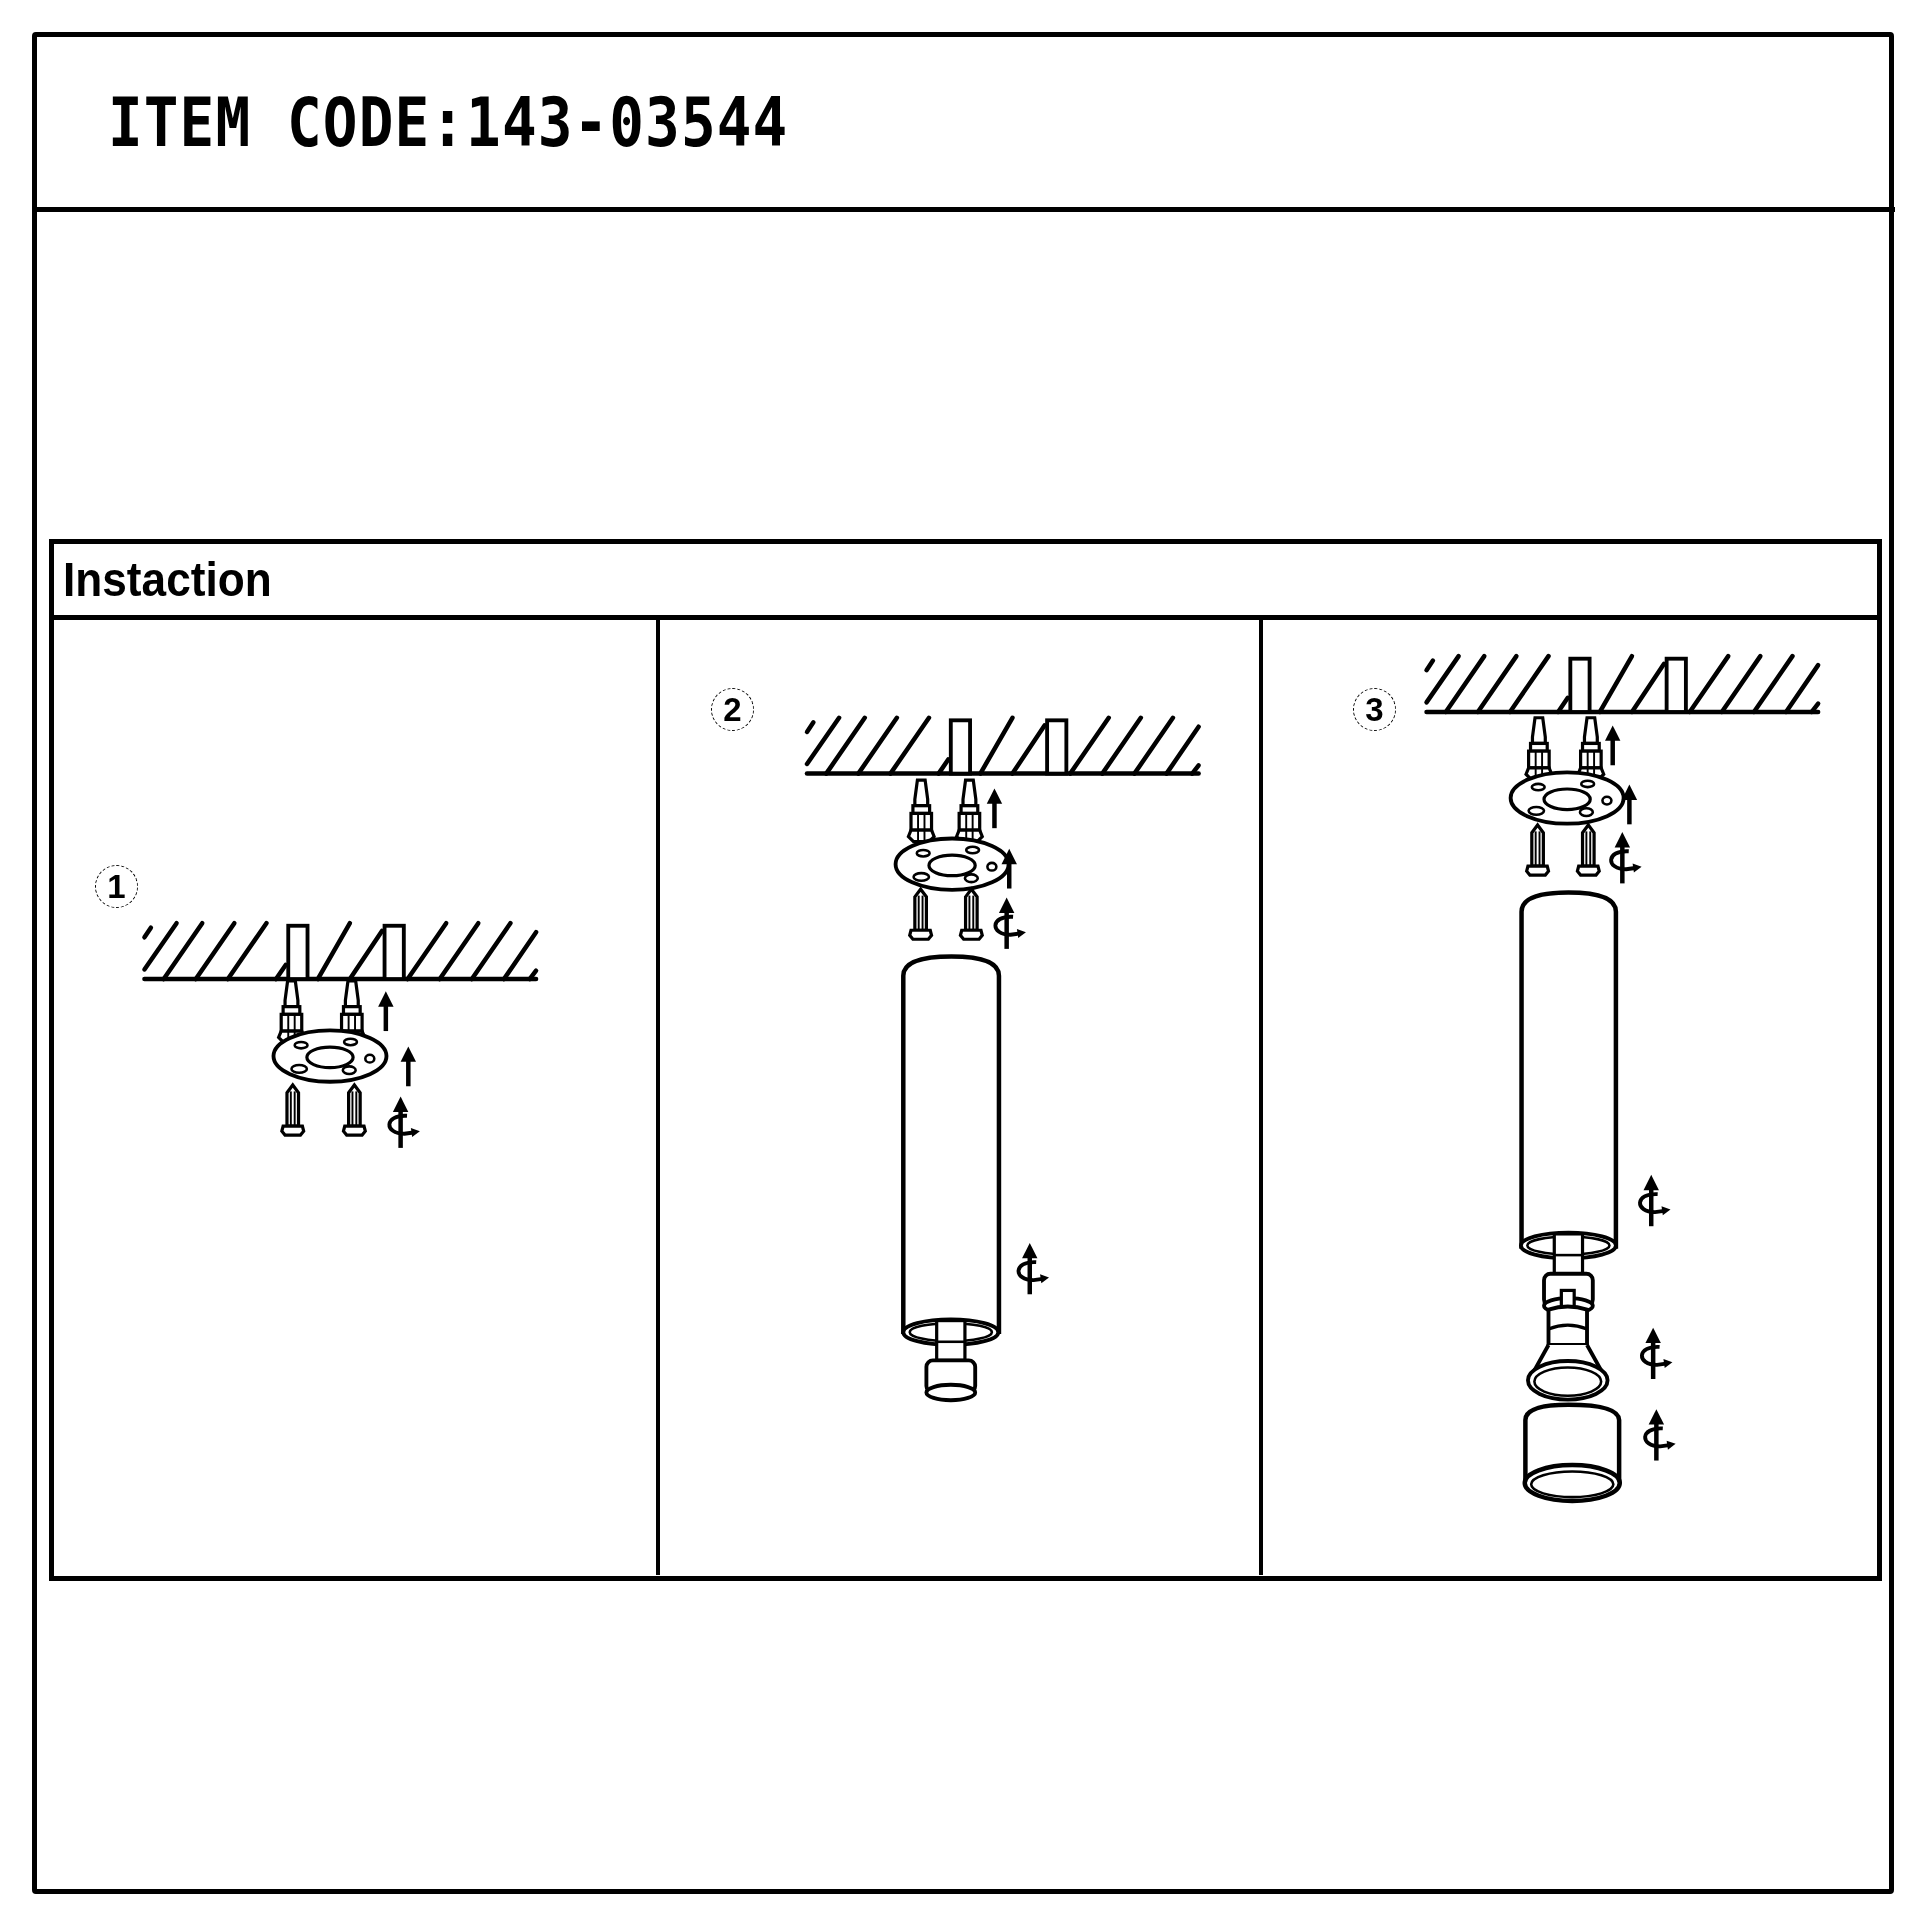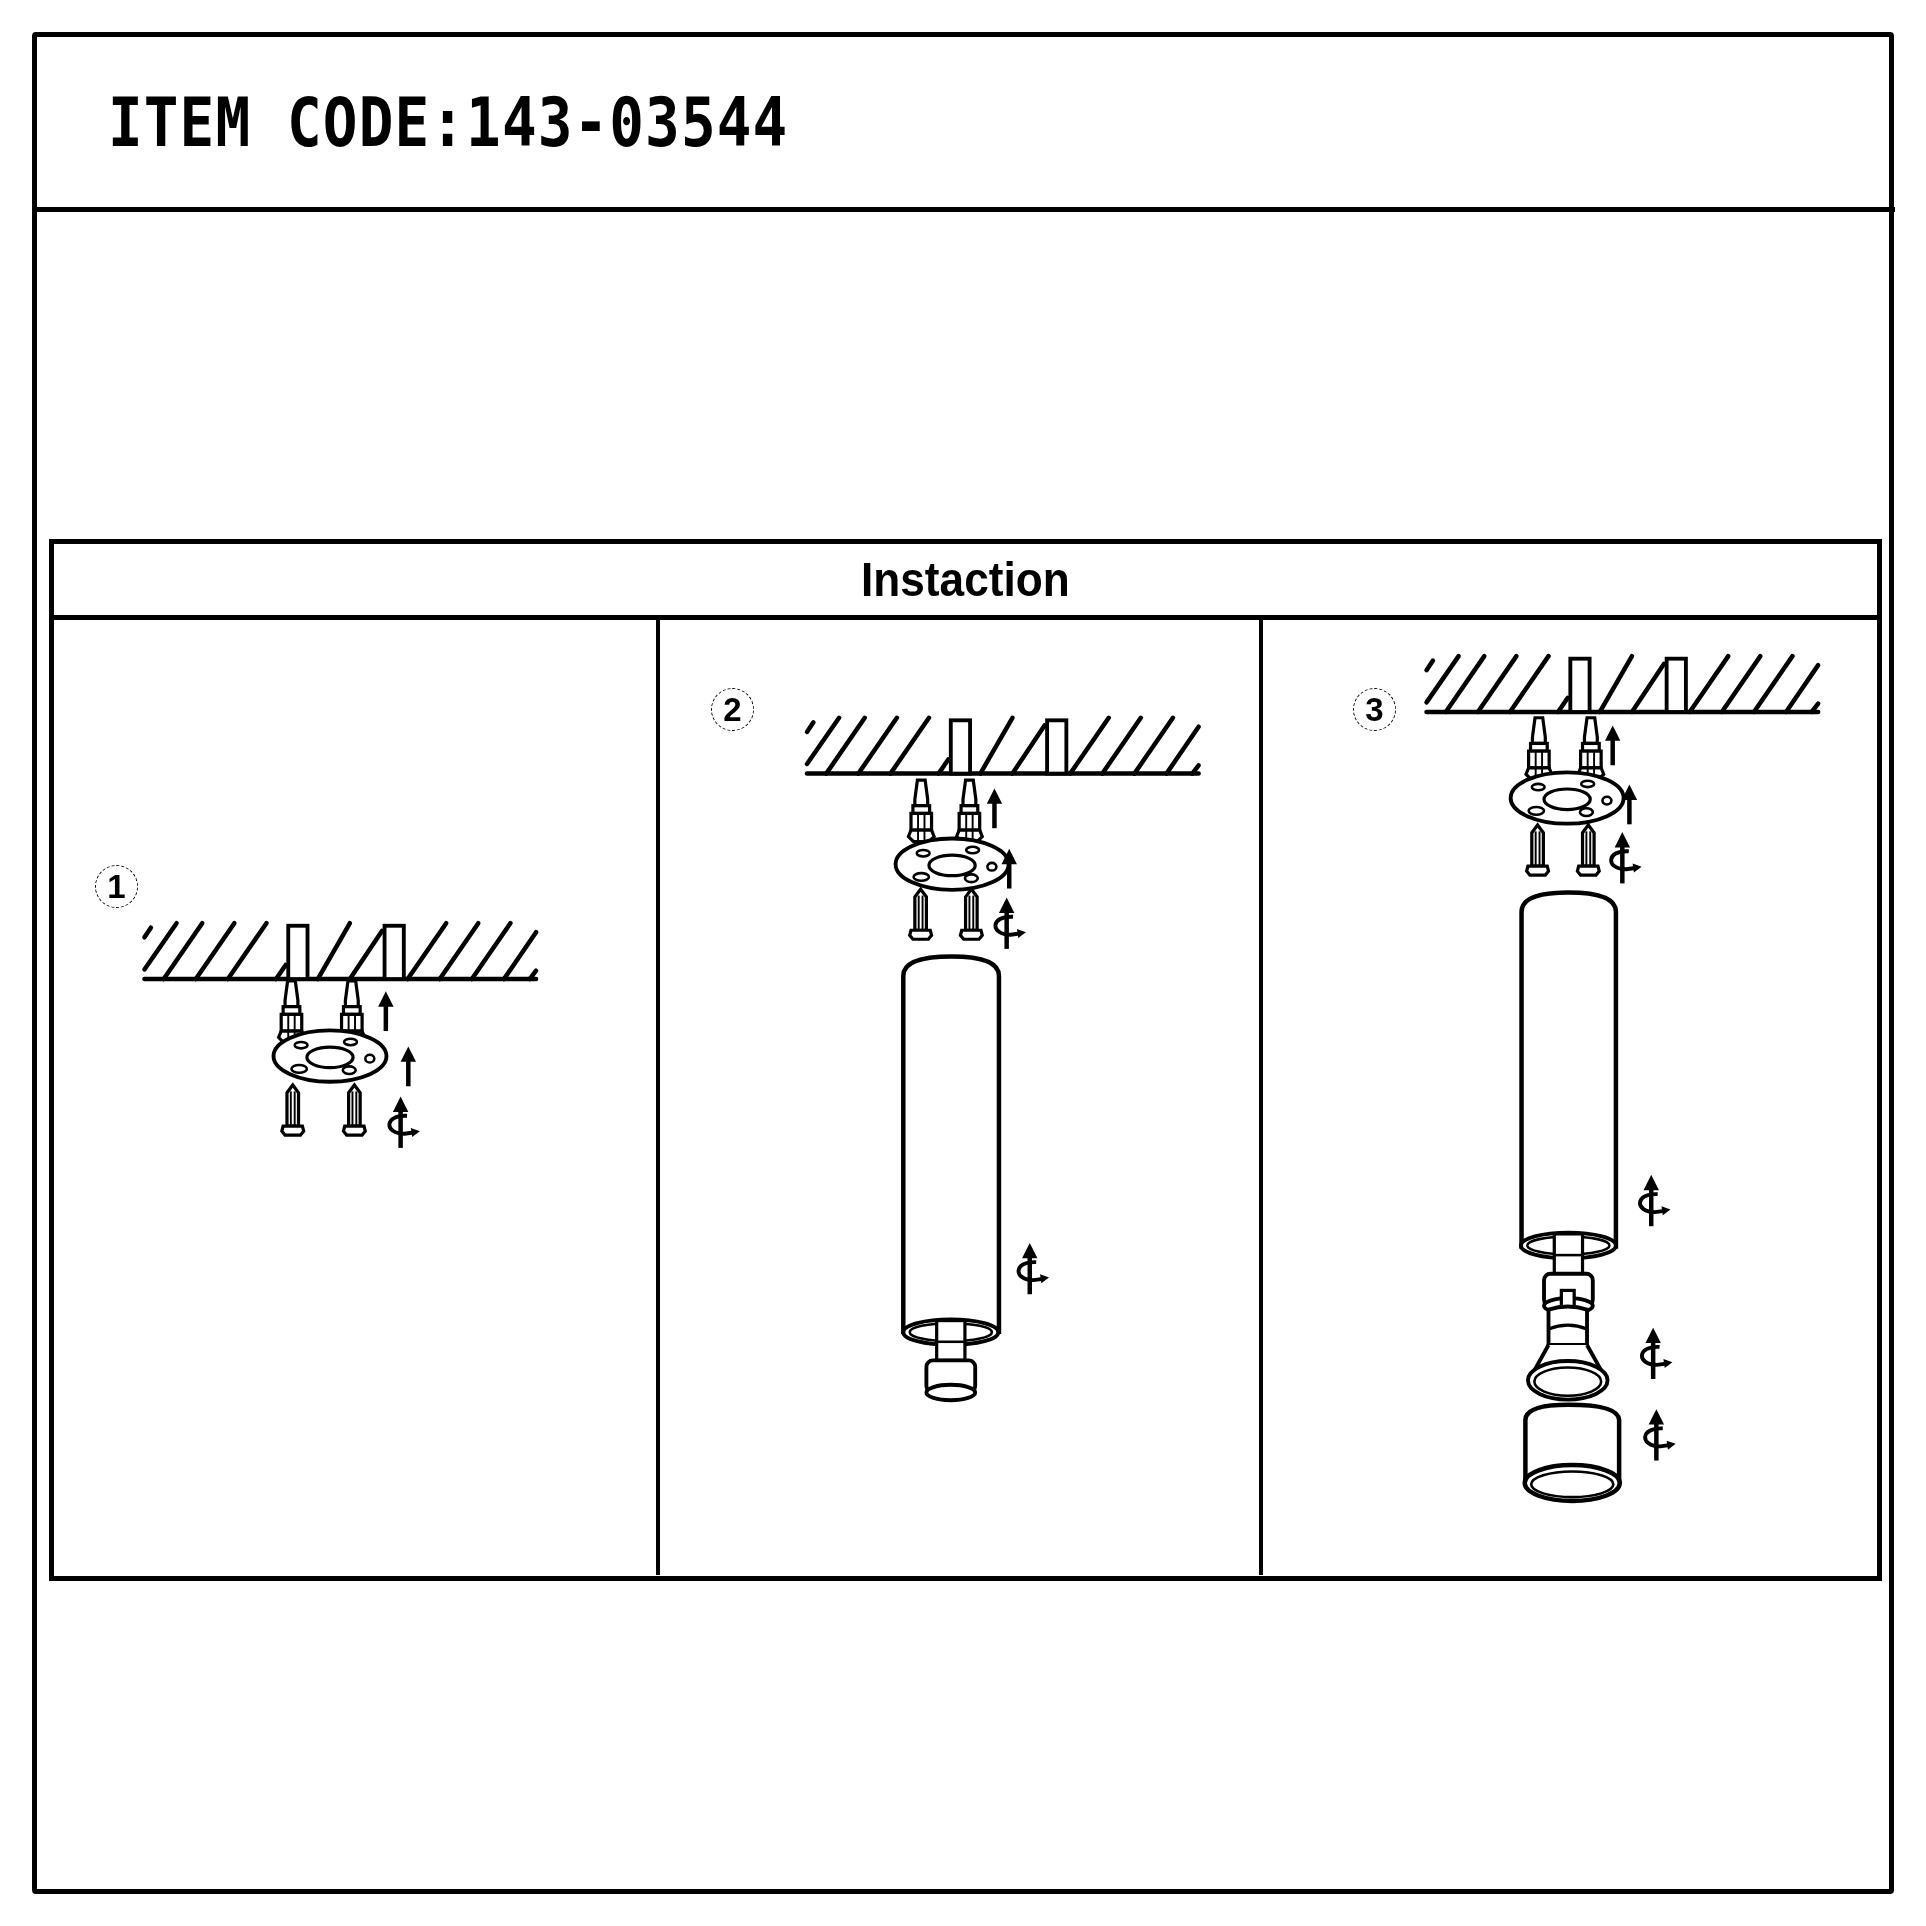--- a/index.html
+++ b/index.html
@@ -7,21 +7,21 @@
          font-family:"DejaVu Sans", sans-serif; color:#000; }
   .frame { position:absolute; left:32px; top:32px; width:1852px; height:1852px;
            border:5.1px solid #000; border-radius:3.9px; }
   .header-divider { position:absolute; left:32px; top:207px; width:1863px; height:5.1px; background:#000; }
   .item-code { position:absolute; left:108px; top:90px; font-family:"DejaVu Sans Mono", monospace;
                font-weight:bold; font-size:67px; letter-spacing:1.3px; line-height:1;
                transform:scaleX(0.86); transform-origin:left top; }
   .inst-table { position:absolute; left:49px; top:539px; width:1823px; height:1032px;
                 border:5.1px solid #000; }
   .inst-title-row { position:absolute; left:0; top:0; width:100%; height:71px;
-                    border-bottom:5.1px solid #000; text-align:center; }
+                    border-bottom:5.1px solid #000; }
   .inst-title { display:inline-block; font-family:"Liberation Sans", sans-serif; font-weight:bold;
                 font-size:48px; line-height:71px; transform:scaleX(0.92); }
   .col-divider { position:absolute; top:76px; width:3.9px; height:955px; background:#000; }
   .panel { position:absolute; top:0; left:0; width:1926px; height:1926px; pointer-events:none; }
   .panel svg { position:absolute; left:0; top:0; }
   .step-num { position:absolute; width:41px; height:41px; border:1.9px dashed #000; border-radius:50%;
               font-family:"Liberation Sans", sans-serif; font-weight:bold; font-size:33px;
               text-align:center; line-height:41px; }
 </style>
 </head>

